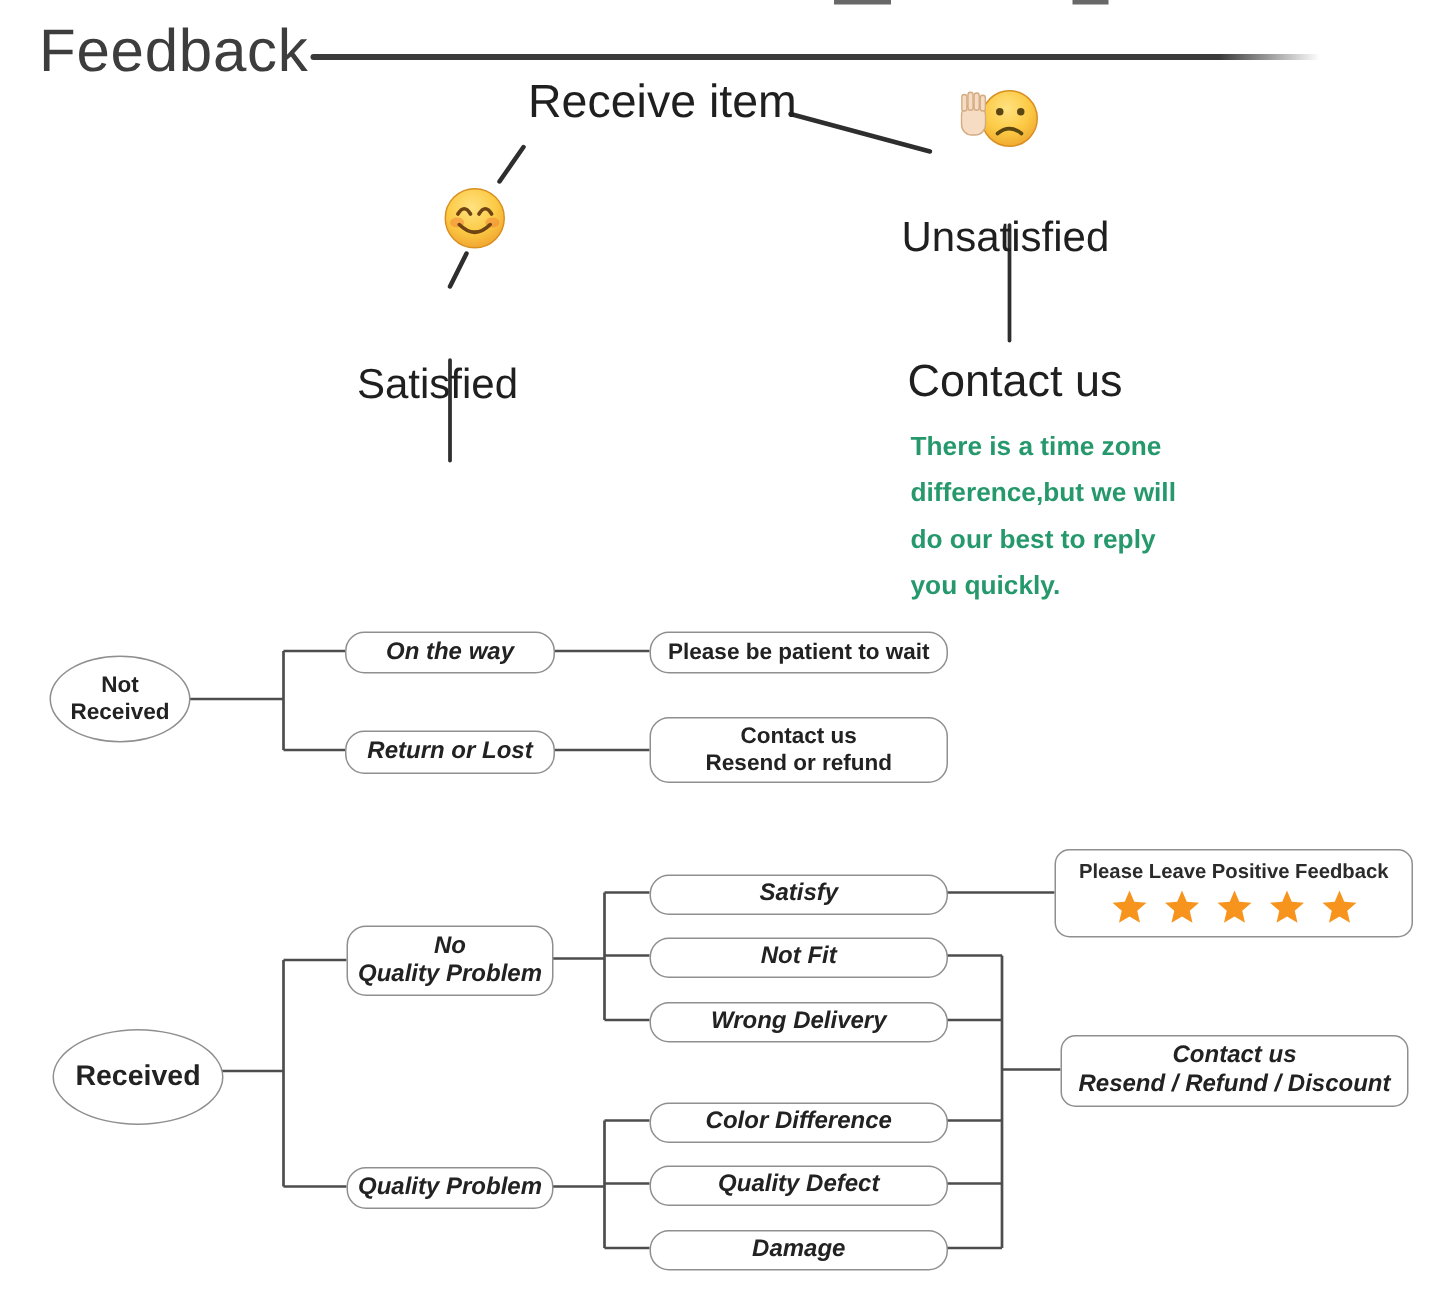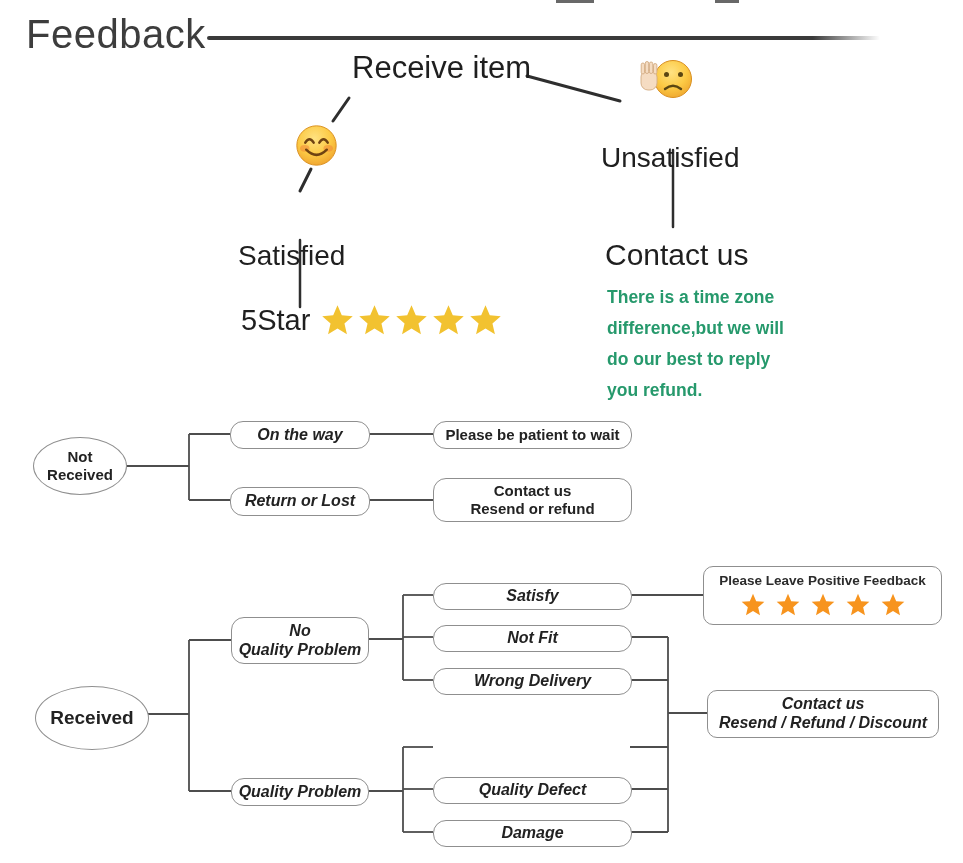--- a/index.html
+++ b/index.html
@@ -108,40 +108,20 @@
       <ellipse cx="11.5" cy="27" rx="5" ry="3.6" fill="#f07f35" opacity="0.5"></ellipse>
       <ellipse cx="36.5" cy="27" rx="5" ry="3.6" fill="#f07f35" opacity="0.5"></ellipse>
       <path d="M12 21 Q16.5 13.5 21 21" stroke="#6f4312" stroke-width="2.6" fill="none" stroke-linecap="round"></path>
       <path d="M27 21 Q31.5 13.5 36 21" stroke="#6f4312" stroke-width="2.6" fill="none" stroke-linecap="round"></path>
       <path d="M13 28.5 Q24 39.5 35 28.5" stroke="#6f4312" stroke-width="2.6" fill="none" stroke-linecap="round"></path>
     </svg>
   </span>
 
   <div class="abs t-med" style="left:238px;top:200px;text-align:right;">Satisfied</div>
 
-  <div class="abs fivestar-row" style="left:241px;top:303px;">
-    <span class="fivestar-label">5Star</span>
-    <span class="stars stars-lg">
-        <svg class="star" viewBox="0 0 24 24">
-          <polygon fill="currentColor" points="12,1.5 14.94,8.45 22.46,9.1 16.76,14.05 18.47,21.4 12,17.5 5.53,21.4 7.24,14.05 1.54,9.1 9.06,8.45"></polygon>
-        </svg>
-        <svg class="star" viewBox="0 0 24 24">
-          <polygon fill="currentColor" points="12,1.5 14.94,8.45 22.46,9.1 16.76,14.05 18.47,21.4 12,17.5 5.53,21.4 7.24,14.05 1.54,9.1 9.06,8.45"></polygon>
-        </svg>
-        <svg class="star" viewBox="0 0 24 24">
-          <polygon fill="currentColor" points="12,1.5 14.94,8.45 22.46,9.1 16.76,14.05 18.47,21.4 12,17.5 5.53,21.4 7.24,14.05 1.54,9.1 9.06,8.45"></polygon>
-        </svg>
-        <svg class="star" viewBox="0 0 24 24">
-          <polygon fill="currentColor" points="12,1.5 14.94,8.45 22.46,9.1 16.76,14.05 18.47,21.4 12,17.5 5.53,21.4 7.24,14.05 1.54,9.1 9.06,8.45"></polygon>
-        </svg>
-        <svg class="star" viewBox="0 0 24 24">
-          <polygon fill="currentColor" points="12,1.5 14.94,8.45 22.46,9.1 16.76,14.05 18.47,21.4 12,17.5 5.53,21.4 7.24,14.05 1.54,9.1 9.06,8.45"></polygon>
-        </svg>
-      </span>
-  </div>
 
   <span class="abs" style="left:637px;top:58px;">
     <svg width="58" height="44" viewBox="0 0 58 44">
       <defs>
         <radialGradient id="faceB" cx="45%" cy="32%" r="75%">
           <stop offset="0%" stop-color="#ffe282"></stop>
             <stop offset="55%" stop-color="#fcca45"></stop>
             <stop offset="100%" stop-color="#eda32c"></stop>
         </radialGradient>
       </defs>
@@ -159,21 +139,21 @@
     </svg>
   </span>
 
   <div class="abs t-med" style="left:601px;top:102px;">Unsatisfied</div>
   <div class="abs t-contact" style="left:605px;top:238px;">Contact us</div>
 
   <div class="abs note" style="left:607px;top:282px;">
     <div>There is a time zone</div>
     <div>difference,but we will</div>
     <div>do our best to reply</div>
-    <div>you refund.</div>
+    <div>you quickly.</div>
   </div>
 
   <div class="ellipse fs15" style="left:33px;top:437px;width:92px;height:56px;">
     <span>Not</span>
     <span>Received</span>
   </div>
   <div class="flowbox fs16" style="left:230px;top:421px;width:138px;height:26px;">On the way</div>
   <div class="flowbox fs15" style="left:433px;top:421px;width:197px;height:26px;">Please be patient to wait</div>
   <div class="flowbox fs16" style="left:230px;top:487px;width:138px;height:27px;">Return or Lost</div>
   <div class="flowbox fs15" style="left:433px;top:478px;width:197px;height:42px;">
@@ -185,20 +165,21 @@
 
   <div class="flowbox fs16" style="left:231px;top:617px;width:136px;height:45px;">
     <span>No</span>
     <span>Quality Problem</span>
   </div>
   <div class="flowbox fs16" style="left:231px;top:778px;width:136px;height:26px;">Quality Problem</div>
 
   <div class="flowbox fs16" style="left:433px;top:583px;width:197px;height:25px;">Satisfy</div>
   <div class="flowbox fs16" style="left:433px;top:625px;width:197px;height:25px;">Not Fit</div>
   <div class="flowbox fs16" style="left:433px;top:668px;width:197px;height:25px;">Wrong Delivery</div>
+  <div class="flowbox fs16" style="left:433px;top:735px;width:197px;height:25px;">Color Difference</div>
   <div class="flowbox fs16" style="left:433px;top:777px;width:197px;height:25px;">Quality Defect</div>
   <div class="flowbox fs16" style="left:433px;top:820px;width:197px;height:25px;">Damage</div>
 
   <div class="flowbox" style="left:703px;top:566px;width:237px;height:57px;border-radius:10px;">
     <span class="posfb-title">Please Leave Positive Feedback</span>
     <span class="stars stars-sm">
         <svg class="star" viewBox="0 0 24 24">
           <polygon fill="currentColor" points="12,1.5 14.94,8.45 22.46,9.1 16.76,14.05 18.47,21.4 12,17.5 5.53,21.4 7.24,14.05 1.54,9.1 9.06,8.45"></polygon>
         </svg>
         <svg class="star" viewBox="0 0 24 24">

